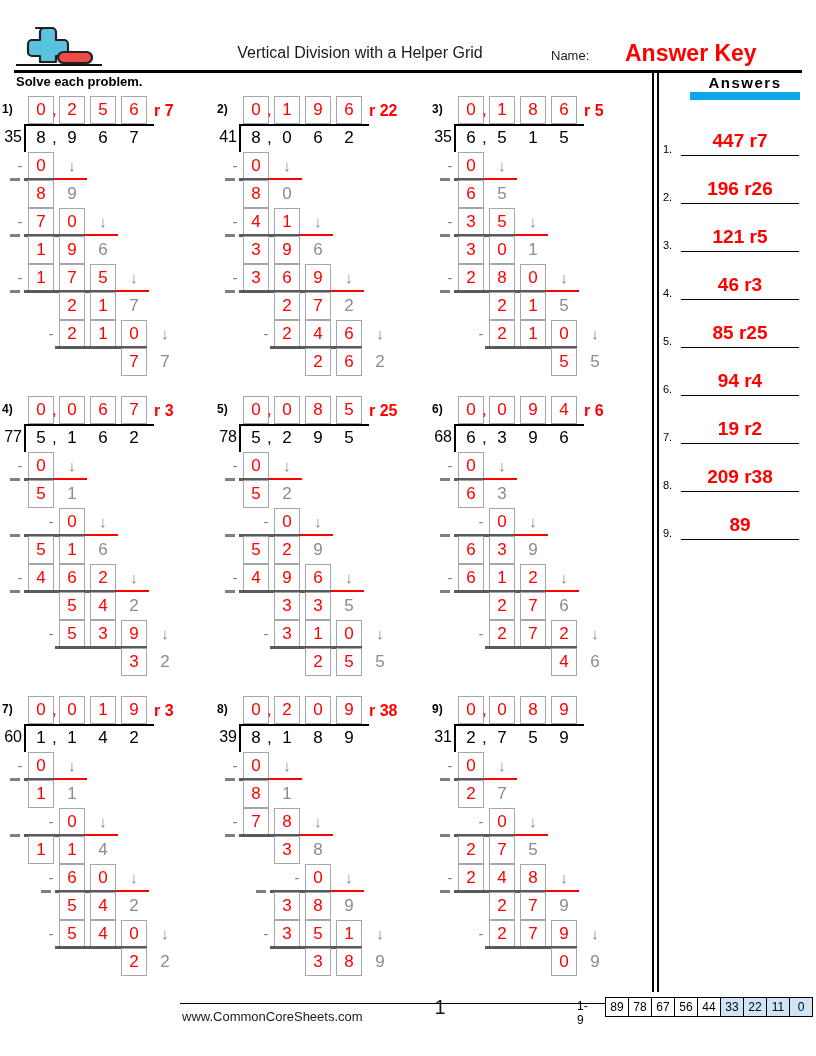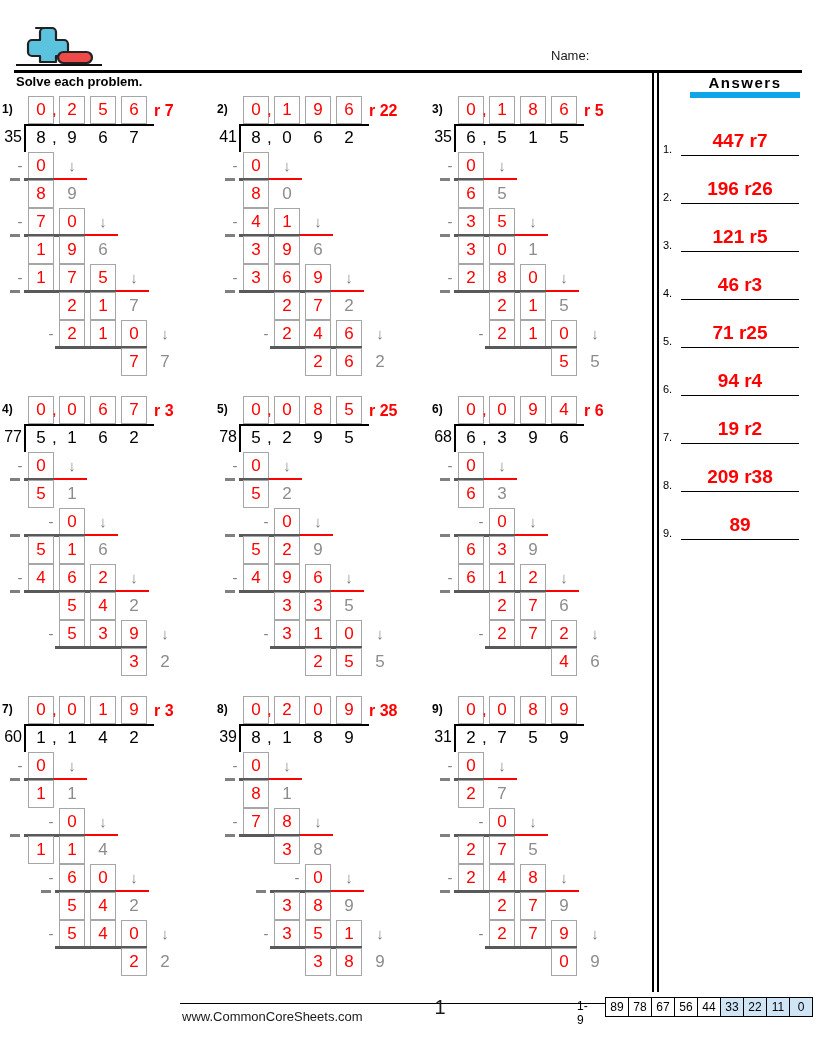--- a/index.html
+++ b/index.html
@@ -28,21 +28,21 @@
   }
   .hr-top { position:absolute; left:14px; top:70px; width:788px; height:3px; background:#000; }
   .solve { position:absolute; left:16px; top:74px; font-size:13px; font-weight:bold; color:#000; }
 
   
   .vdiv1 { position:absolute; left:652px; top:70px; width:2px; height:922px; background:#000; }
   .vdiv2 { position:absolute; left:657px; top:70px; width:2px; height:922px; background:#000; }
   .answers-head {
     position:absolute; left:690px; top:74px; width:110px; text-align:center;
     font-size:15px; font-weight:bold; letter-spacing:1.5px;
-    border-bottom:6px solid #0ea5e9; padding-bottom:1px;
+    border-bottom:8px solid #0ea5e9; padding-bottom:1px;
   }
   .ans-row { position:absolute; left:663px; width:136px; height:44px; }
   .ans-num { position:absolute; left:0; bottom:1px; font-size:11px; color:#000; }
   .ans-line { position:absolute; left:18px; bottom:0; width:118px; border-bottom:1.5px solid #000; }
   .ans-val {
     position:absolute; left:18px; bottom:4px; width:118px; text-align:center;
     font-size:19px; font-weight:bold; color:#ff0000; letter-spacing:0px;
   }
 
   
@@ -104,21 +104,23 @@
 <div class="page">
 
   <div class="header">
     <div class="logo">
       <svg width="92" height="48" viewBox="0 0 92 48">
         <path d="M22 8 h16 a4 4 0 0 1 4 4 v8 h8 a4 4 0 0 1 4 4 v8 a4 4 0 0 1 -4 4 h-8 v6 h-16 v-6 h-8 a4 4 0 0 1 -4 -4 v-8 a4 4 0 0 1 4 -4 h8 v-8 a4 4 0 0 1 4 -4 z" fill="#5bc3de" stroke="#222" stroke-width="2.2" stroke-linejoin="round"></path>
         <rect x="44" y="32" width="34" height="11" rx="5.5" fill="#ef4a4a" stroke="#222" stroke-width="2.2"></rect>
         <rect x="2" y="44" width="86" height="2" fill="#111"></rect>
       </svg>
     </div>
+    <div class="title">Vertical Division with a Helper Grid</div>
     <div class="name-label">Name:</div>
+    <div class="answer-key">Answer Key</div>
   </div>
   <div class="hr-top"></div>
   <div class="solve">Solve each problem.</div>
 
   <div class="vdiv1"></div>
   <div class="vdiv2"></div>
   <div class="answers-head">Answers</div>
   <div id="answers-list">
       <div class="ans-row" style="top: 112px;">
         <div class="ans-num">1.</div>
@@ -135,21 +137,21 @@
         <div class="ans-val">121 r5</div>
         <div class="ans-line"></div>
       </div>
       <div class="ans-row" style="top: 256px;">
         <div class="ans-num">4.</div>
         <div class="ans-val">46 r3</div>
         <div class="ans-line"></div>
       </div>
       <div class="ans-row" style="top: 304px;">
         <div class="ans-num">5.</div>
-        <div class="ans-val">71 r25</div>
+        <div class="ans-val">85 r25</div>
         <div class="ans-line"></div>
       </div>
       <div class="ans-row" style="top: 352px;">
         <div class="ans-num">6.</div>
         <div class="ans-val">94 r4</div>
         <div class="ans-line"></div>
       </div>
       <div class="ans-row" style="top: 400px;">
         <div class="ans-num">7.</div>
         <div class="ans-val">19 r2</div>

